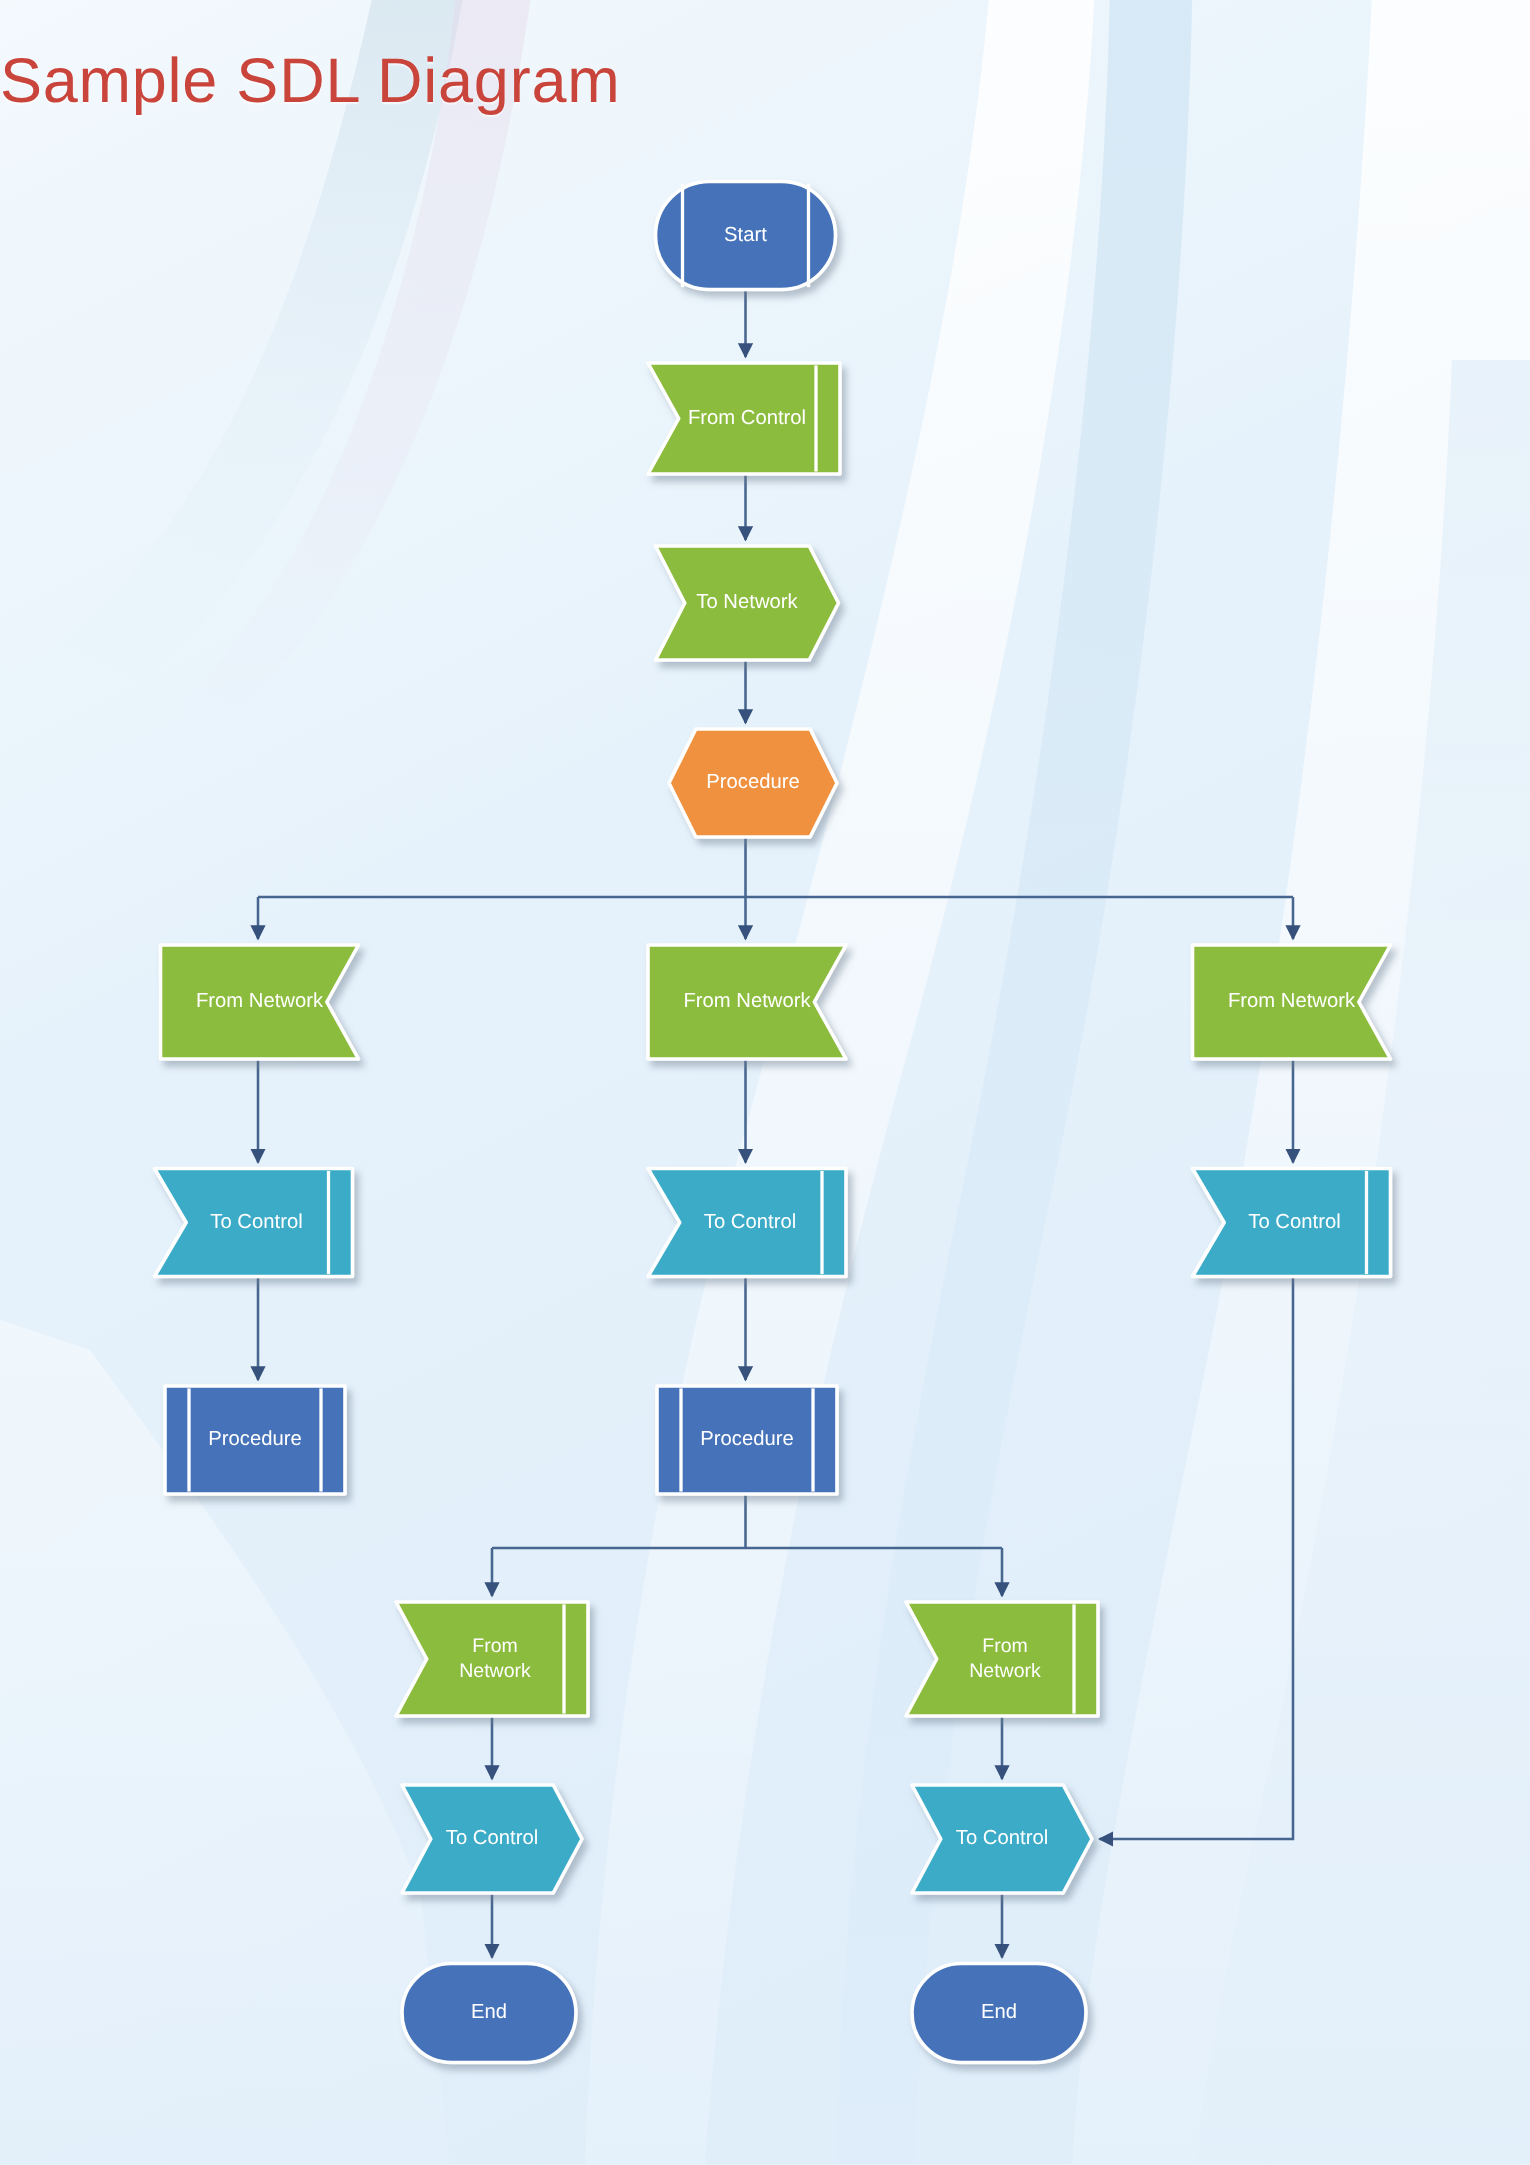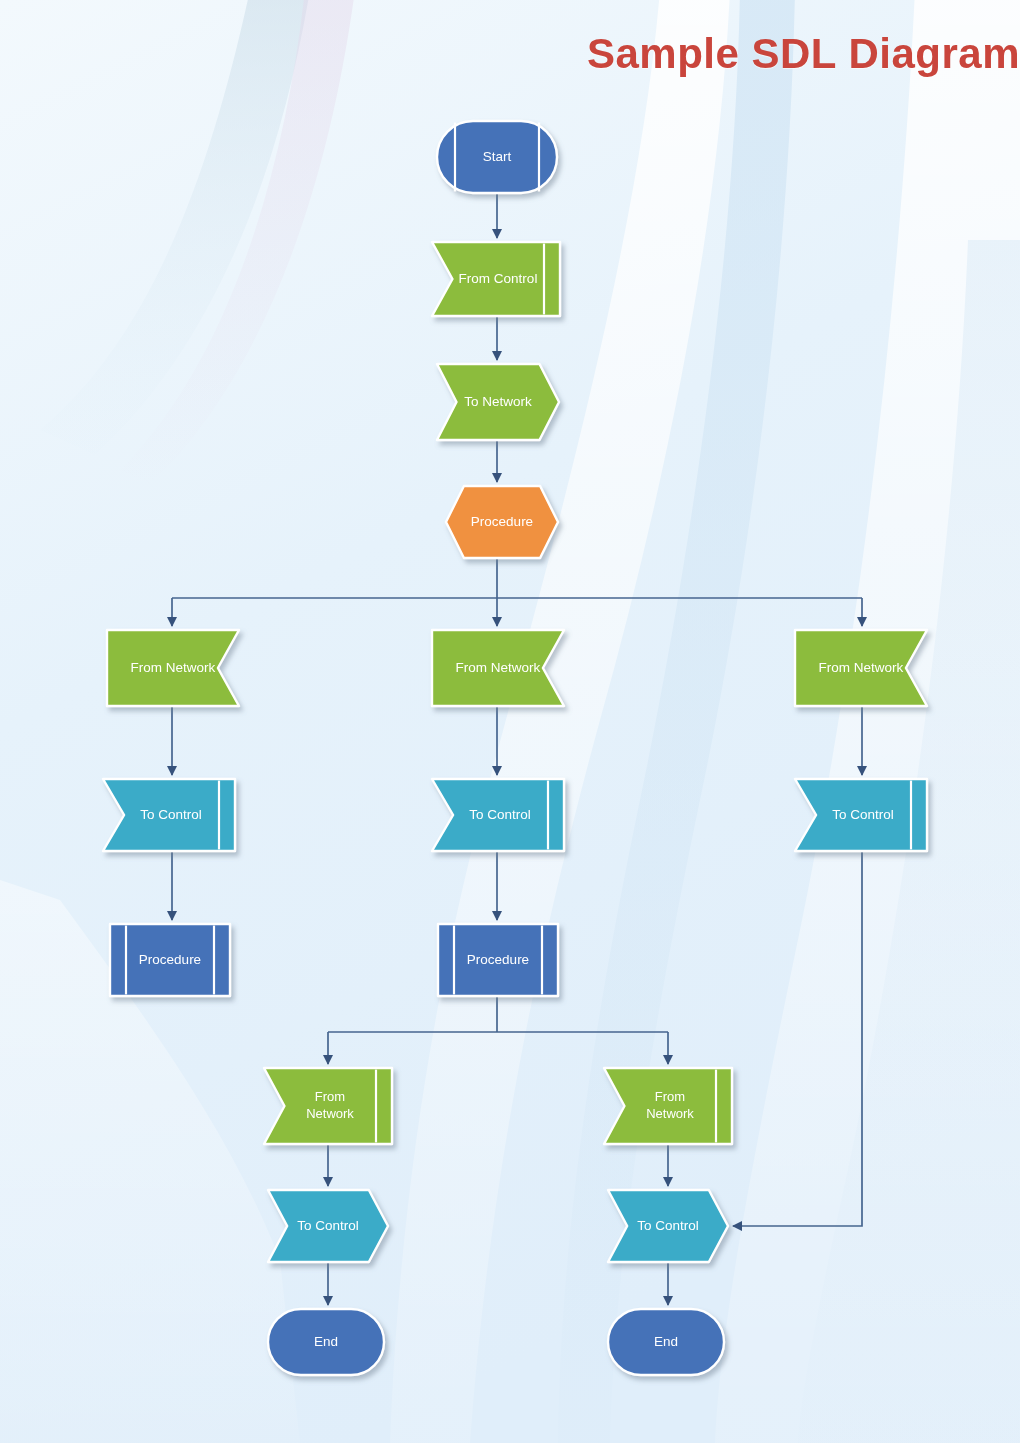--- a/index.html
+++ b/index.html
@@ -15,25 +15,25 @@
     background:
       linear-gradient(160deg,#eef6fc 0%,#e3f0fa 35%,#ddeef9 70%,#e9f4fc 100%);
     overflow:hidden;
   }
   #bg-swooshes{position:absolute;inset:0;width:1020px;height:1443px;}
   #diagram{position:absolute;inset:0;width:1020px;height:1443px;}
 
   .title{
     position:absolute;
     left:0;right:0;top:30px;
-    text-align:right;
+    text-align:left;
     font-size:42px;
     letter-spacing:.5px;
     color:#c9453c;
-    font-weight:700;
+    font-weight:400;
     text-shadow:0 1px 1px rgba(255,255,255,.65);
   }
 </style>
 </head>
 <body>
 
 <div id="page">
 
   <svg id="bg-swooshes" viewBox="0 0 1020 1443" preserveAspectRatio="none">
     <defs>

